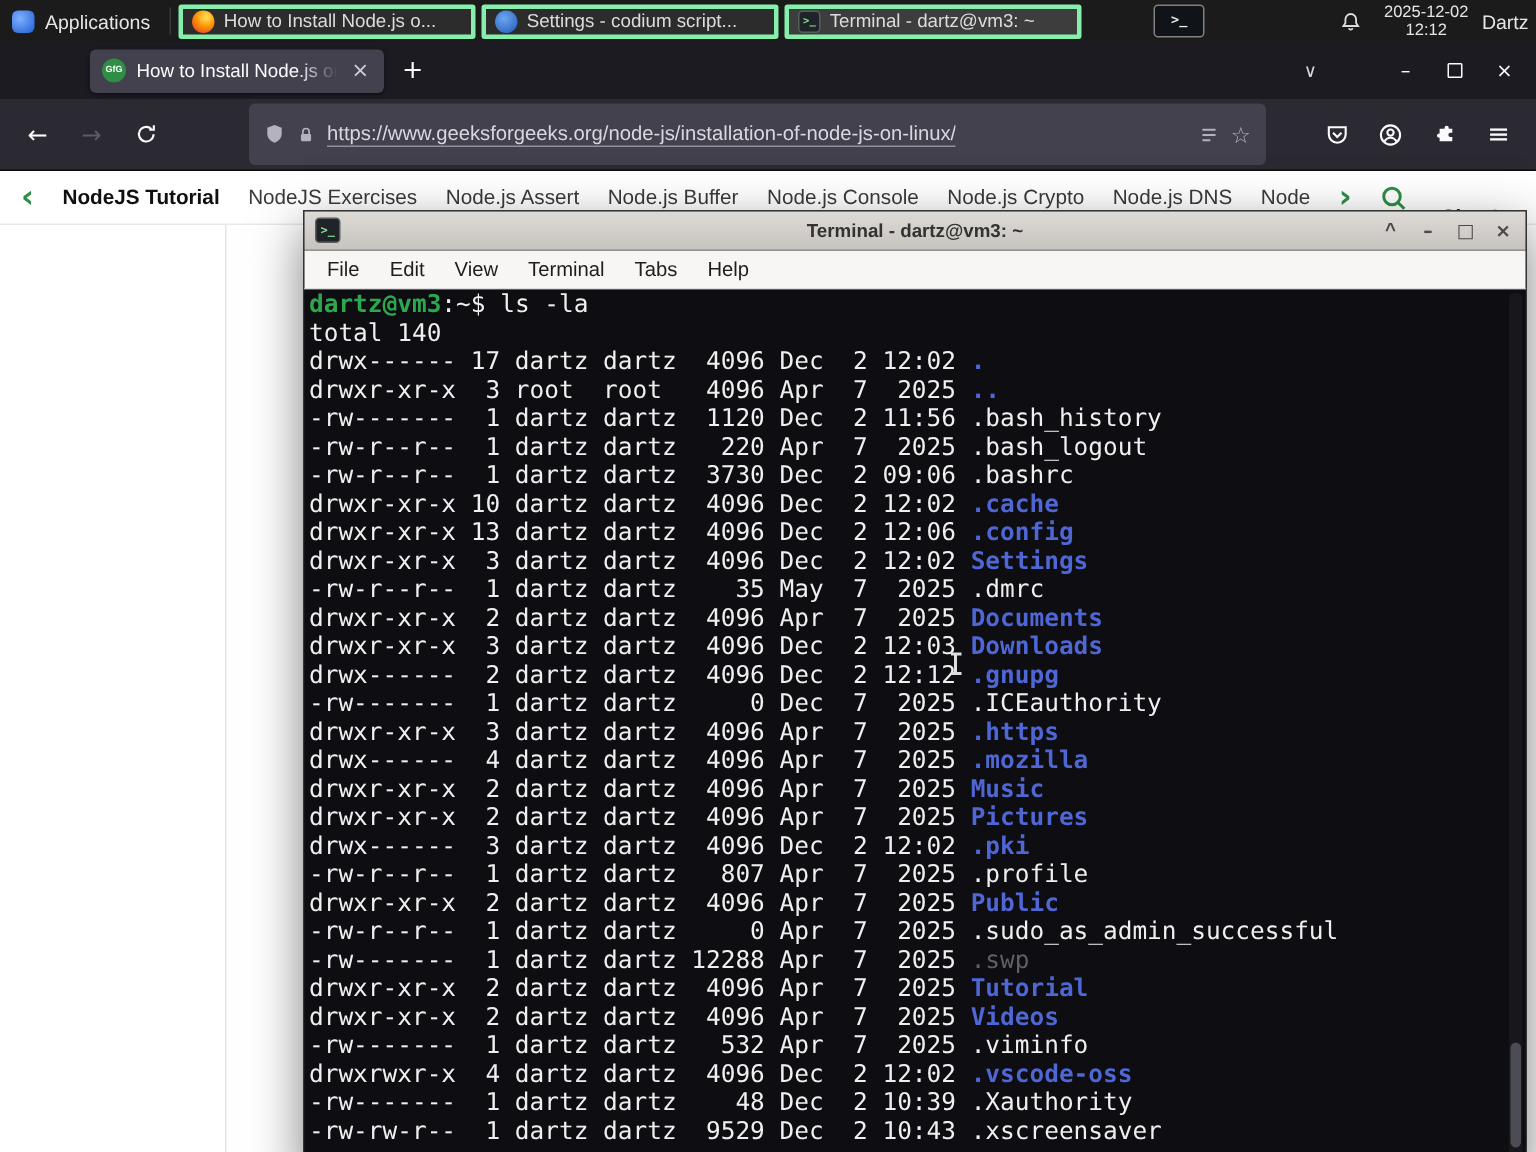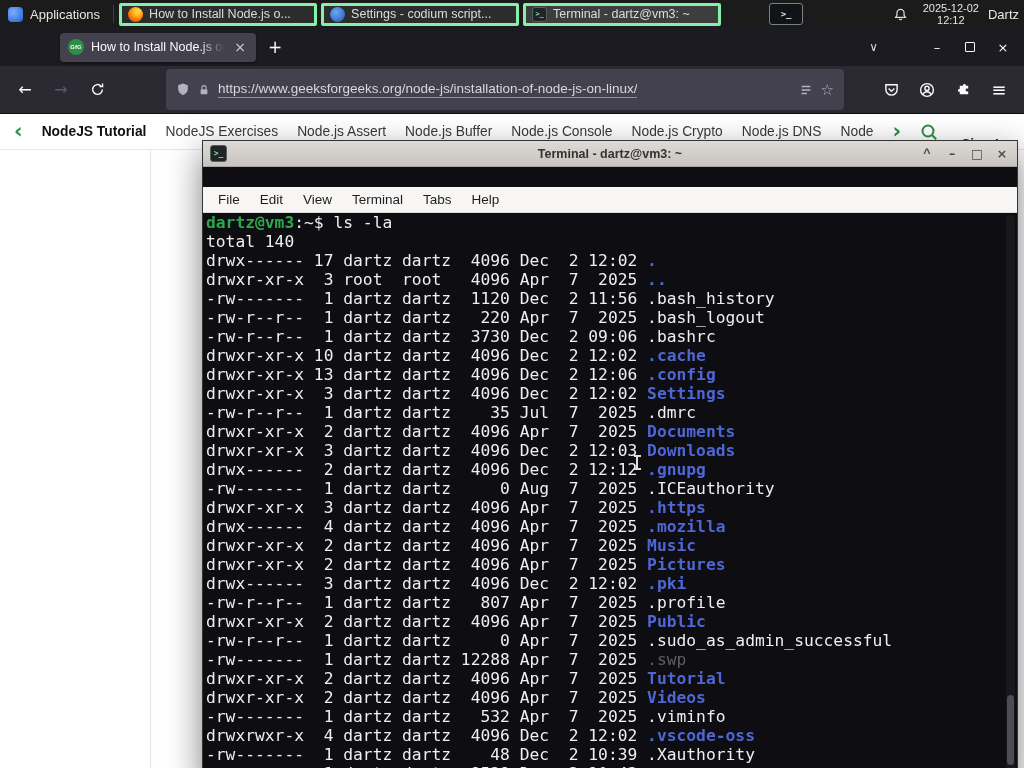--- a/index.html
+++ b/index.html
@@ -91,21 +91,21 @@
   .t-titlebar { height:26px; flex:none; background:linear-gradient(#dedad6,#c7c3bf);
                 display:flex; align-items:center; padding:0 7px; position:relative;
                 border-bottom:1px solid #a8a4a0; }
   .t-icon { width:17px; height:17px; }
   .t-icon i { font-size:8px; }
   .t-title { position:absolute; left:0; right:0; text-align:center; font-weight:bold;
              font-size:12.5px; color:#333; pointer-events:none; }
   .t-ctl { margin-left:auto; display:flex; gap:9px; color:#4a4a4a; font-size:12.5px; z-index:1; }
   .t-ctl span { width:16px; text-align:center; font-weight:bold; }
   .t-menubar { height:26px; flex:none; background:#f7f6f5; display:flex; align-items:center;
-               padding:0 6px; gap:2px; border-bottom:1px solid #dcdcdc;margin-top:20px; }
+               padding:0 6px; gap:2px; border-bottom:1px solid #dcdcdc; }
   .t-menu { padding:3px 9px; font-size:13.5px; color:#1e1e1e; }
   .t-body { flex:1; position:relative; overflow:hidden; background:var(--term-bg,#0d0d12);
             color:var(--term-fg,#efefef);
             font:16.3px/19px "DejaVu Sans Mono",monospace; padding-left:3px; }
   .tline { white-space:pre; }
   .p-user { color:var(--term-green,#2ca94d); font-weight:bold; }
   .n-dir { color:var(--term-blue,#4f66d5); font-weight:bold; }
   .n-dim { color:var(--term-dim,#5f5f66); }
   .t-scroll { position:absolute; top:2px; right:2px; bottom:2px; width:9px;
               background:#17171c; border-radius:4px; }
@@ -279,25 +279,25 @@
       <div class="tline">total 140</div>
       <div>
           <div class="tline"><span>drwx------ 17 dartz dartz  4096 Dec  2 12:02 </span><span class="n-dir">.</span></div>
           <div class="tline"><span>drwxr-xr-x  3 root  root   4096 Apr  7  2025 </span><span class="n-dir">..</span></div>
           <div class="tline"><span>-rw-------  1 dartz dartz  1120 Dec  2 11:56 </span><span class="n-file">.bash_history</span></div>
           <div class="tline"><span>-rw-r--r--  1 dartz dartz   220 Apr  7  2025 </span><span class="n-file">.bash_logout</span></div>
           <div class="tline"><span>-rw-r--r--  1 dartz dartz  3730 Dec  2 09:06 </span><span class="n-file">.bashrc</span></div>
           <div class="tline"><span>drwxr-xr-x 10 dartz dartz  4096 Dec  2 12:02 </span><span class="n-dir">.cache</span></div>
           <div class="tline"><span>drwxr-xr-x 13 dartz dartz  4096 Dec  2 12:06 </span><span class="n-dir">.config</span></div>
           <div class="tline"><span>drwxr-xr-x  3 dartz dartz  4096 Dec  2 12:02 </span><span class="n-dir">Settings</span></div>
-          <div class="tline"><span>-rw-r--r--  1 dartz dartz    35 Jul  7  2025 </span><span class="n-file">.dmrc</span></div>
+          <div class="tline"><span>-rw-r--r--  1 dartz dartz    35 May  7  2025 </span><span class="n-file">.dmrc</span></div>
           <div class="tline"><span>drwxr-xr-x  2 dartz dartz  4096 Apr  7  2025 </span><span class="n-dir">Documents</span></div>
           <div class="tline"><span>drwxr-xr-x  3 dartz dartz  4096 Dec  2 12:03 </span><span class="n-dir">Downloads</span></div>
           <div class="tline"><span>drwx------  2 dartz dartz  4096 Dec  2 12:12 </span><span class="n-dir">.gnupg</span></div>
-          <div class="tline"><span>-rw-------  1 dartz dartz     0 Aug  7  2025 </span><span class="n-file">.ICEauthority</span></div>
+          <div class="tline"><span>-rw-------  1 dartz dartz     0 Dec  7  2025 </span><span class="n-file">.ICEauthority</span></div>
           <div class="tline"><span>drwxr-xr-x  3 dartz dartz  4096 Apr  7  2025 </span><span class="n-dir">.https</span></div>
           <div class="tline"><span>drwx------  4 dartz dartz  4096 Apr  7  2025 </span><span class="n-dir">.mozilla</span></div>
           <div class="tline"><span>drwxr-xr-x  2 dartz dartz  4096 Apr  7  2025 </span><span class="n-dir">Music</span></div>
           <div class="tline"><span>drwxr-xr-x  2 dartz dartz  4096 Apr  7  2025 </span><span class="n-dir">Pictures</span></div>
           <div class="tline"><span>drwx------  3 dartz dartz  4096 Dec  2 12:02 </span><span class="n-dir">.pki</span></div>
           <div class="tline"><span>-rw-r--r--  1 dartz dartz   807 Apr  7  2025 </span><span class="n-file">.profile</span></div>
           <div class="tline"><span>drwxr-xr-x  2 dartz dartz  4096 Apr  7  2025 </span><span class="n-dir">Public</span></div>
           <div class="tline"><span>-rw-r--r--  1 dartz dartz     0 Apr  7  2025 </span><span class="n-file">.sudo_as_admin_successful</span></div>
           <div class="tline"><span>-rw-------  1 dartz dartz 12288 Apr  7  2025 </span><span class="n-dim">.swp</span></div>
           <div class="tline"><span>drwxr-xr-x  2 dartz dartz  4096 Apr  7  2025 </span><span class="n-dir">Tutorial</span></div>

